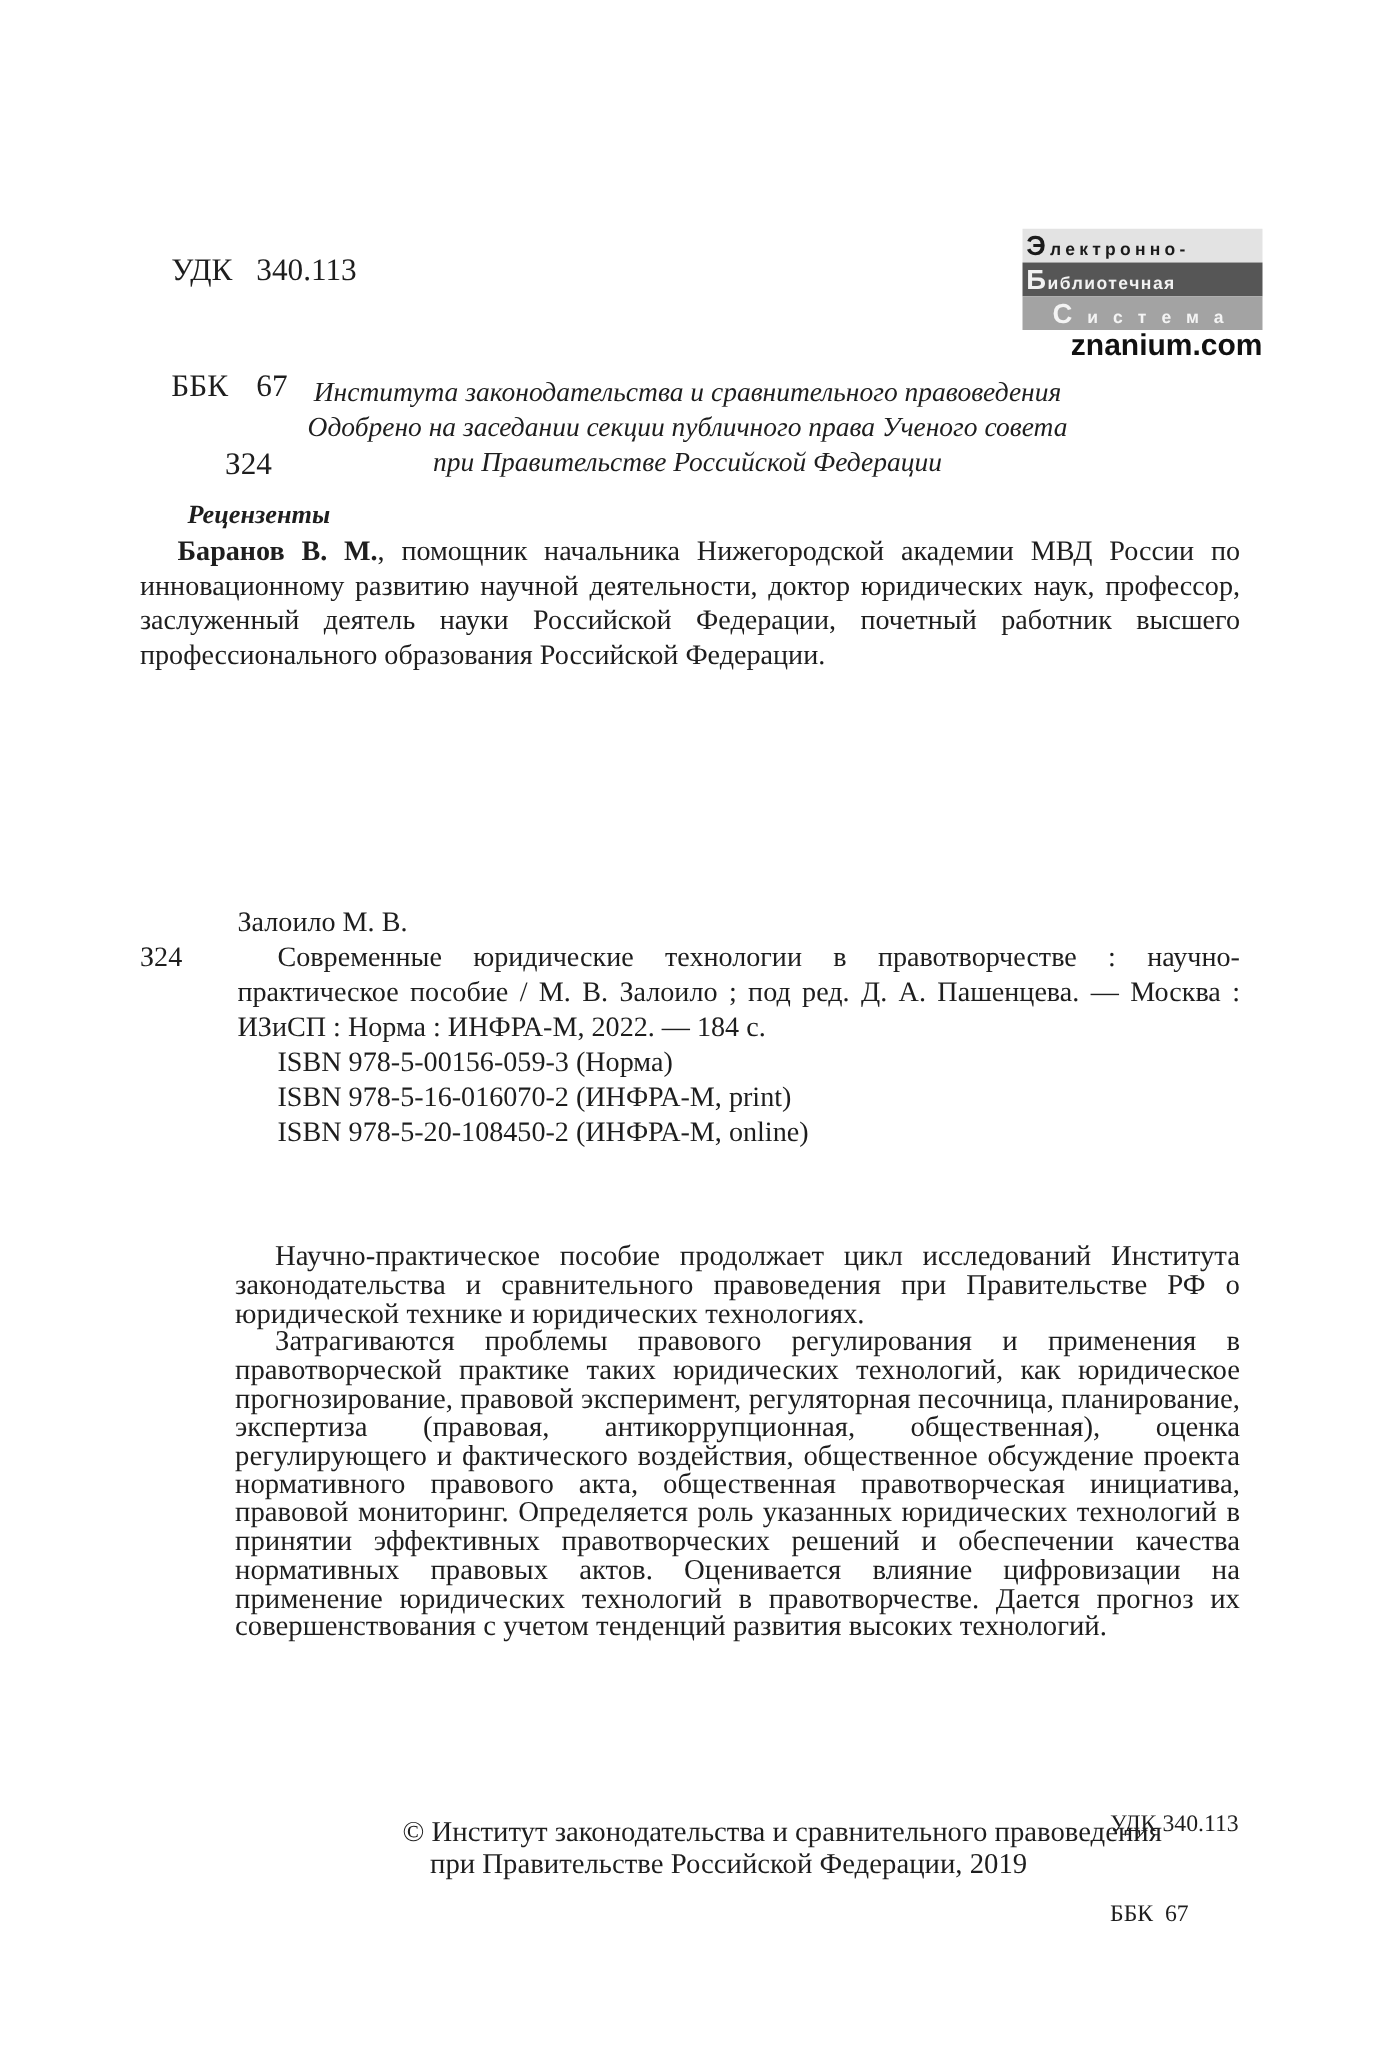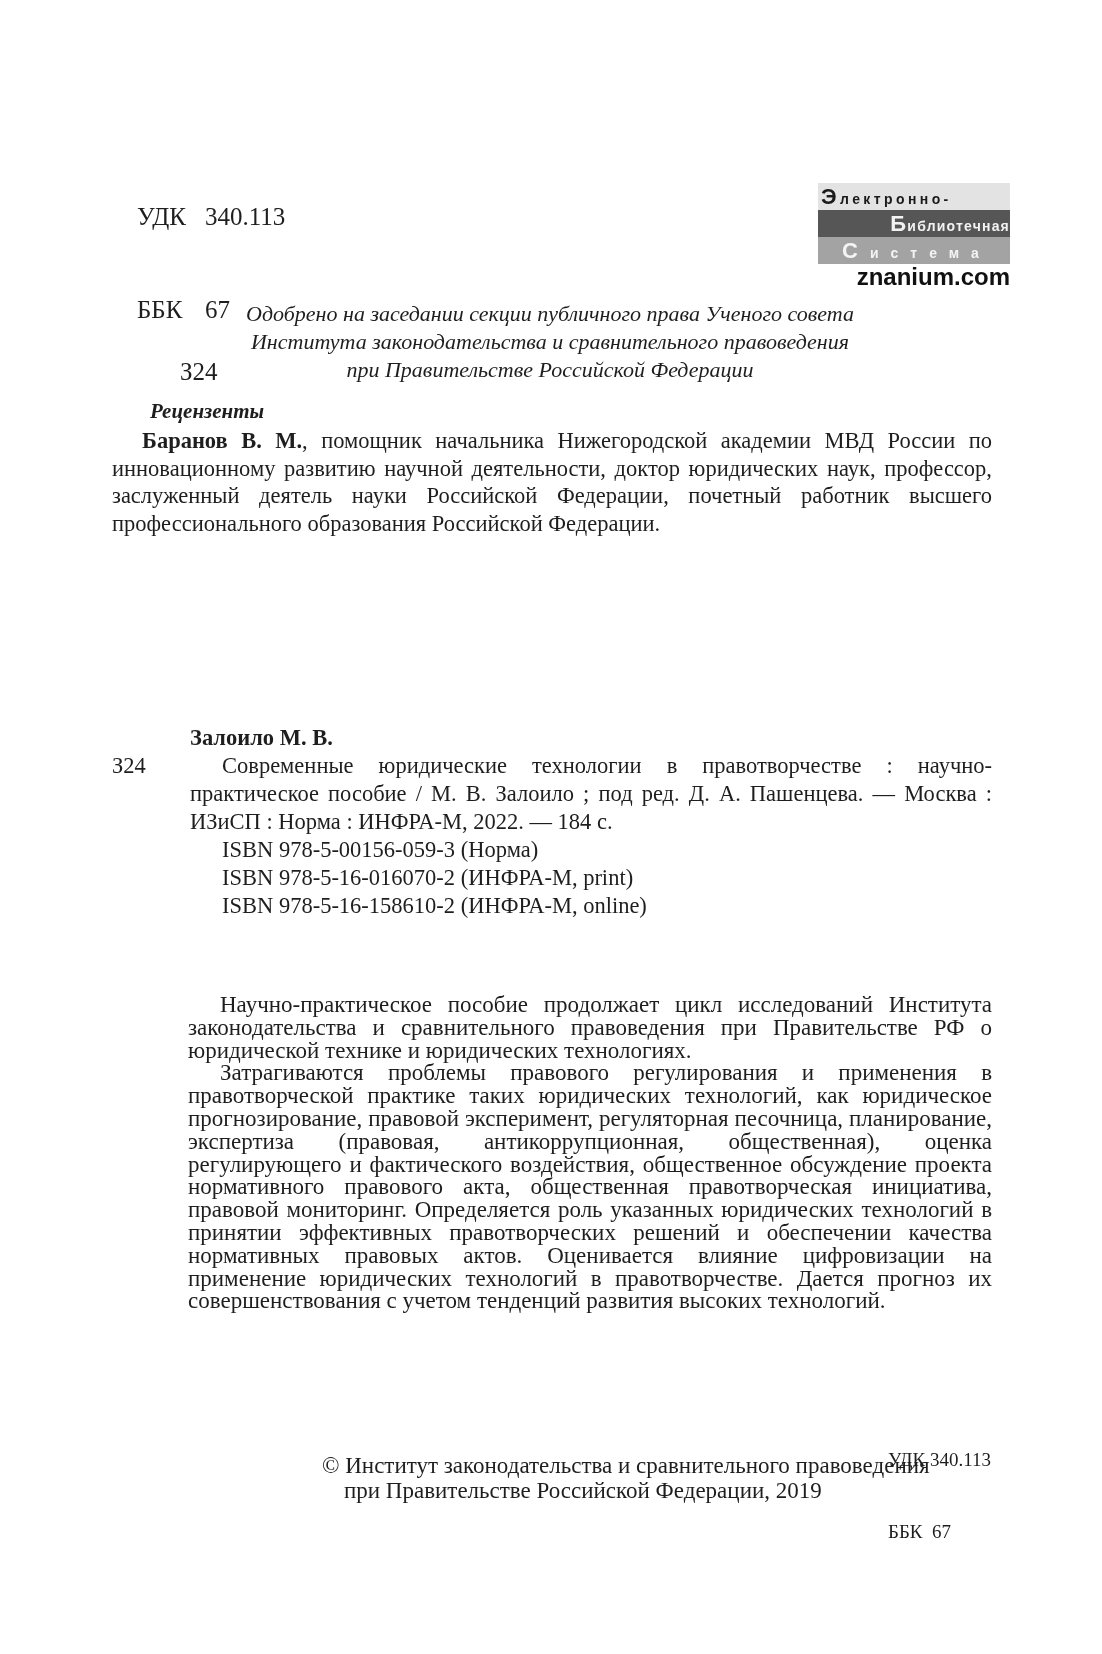--- a/index.html
+++ b/index.html
@@ -15,39 +15,39 @@
   .codes .val { display: inline-block; }
   .codes .indent { padding-left: 68px; }
 
   .logo { left: 818px; top: 183px; width: 192px; }
   .logo .band {
     height: 27px; line-height: 27px; font-family: "Liberation Sans", "DejaVu Sans", sans-serif;
     font-weight: bold; font-size: 14px; padding-left: 3px; box-sizing: border-box;
     white-space: nowrap; overflow: hidden;
   }
   .logo .b1 { background: #e3e3e3; color: #1a1a1a; letter-spacing: 3.4px; }
-  .logo .b2 { background: #565656; color: #f2f2f2; letter-spacing: 1.2px; text-align: right; }
+  .logo .b2 { background: #565656; color: #f2f2f2; letter-spacing: 1.2px; }
   .logo .b3 { background: #a3a3a3; color: #f4f4f4; letter-spacing: 12px; padding-left: 24px; }
   .logo .big { font-size: 22px; }
   .logo .site {
     font-family: "Liberation Sans", "DejaVu Sans", sans-serif; font-weight: bold;
     font-size: 24px; color: #111; line-height: 26px; margin-top: 0px; text-align: right;
   }
 
   .approved { left: 150px; width: 800px; top: 300px; text-align: center;
     font-style: italic; font-size: 22px; line-height: 28px; }
   .rev-title { left: 150px; width: 800px; top: 397px; text-align: left;
     font-weight: bold; font-size: 21px; line-height: 28px; font-style: italic; }
 
   .reviewers { left: 112px; width: 880px; top: 427px; font-size: 22.5px; line-height: 27.5px;
     text-align: justify; }
   .reviewers p { margin: 0; text-indent: 30px; }
   .reviewers b { font-weight: bold; }
 
-  .author { left: 190px; top: 724px; font-weight: bold; font-size: 22.5px; line-height: 27px; }
+  .author { left: 190px; top: 724px; font-weight: normal; font-size: 22.5px; line-height: 27px; }
   .callno { left: 112px; top: 752px; font-size: 22.5px; line-height: 27px; }
   .biblio { left: 190px; width: 802px; top: 752px; font-size: 22.5px; line-height: 28px; text-align: justify; }
   .biblio p { margin: 0; }
   .biblio .first { text-indent: 32px; }
   .biblio .isbn { padding-left: 32px; text-align: left; }
 
   .annot { left: 188px; width: 804px; top: 994px; font-size: 23px; line-height: 22.8px; text-align: justify; }
   .annot p { margin: 0; text-indent: 32px; }
 
   .codes2 { left: 888px; top: 1400px; font-size: 19px; line-height: 24px; white-space: pre; }
@@ -68,37 +68,37 @@
 </div>
 
 <div class="abs logo">
   <div class="band b1"><span><span class="big">Э</span>лектронно-</span></div>
   <div class="band b2"><span><span class="big">Б</span>иблиотечная</span></div>
   <div class="band b3"><span><span class="big">С</span>истема</span></div>
   <div class="site">znanium.com</div>
 </div>
 
 <div class="abs approved">
+  <div>Института законодательства и сравнительного правоведения</div>
   <div>Одобрено на заседании секции публичного права Ученого совета</div>
-  <div>Института законодательства и сравнительного правоведения</div>
   <div>при Правительстве Российской Федерации</div>
 </div>
 
 <div class="abs rev-title">Рецензенты</div>
 <div class="abs reviewers">
   <p><b>Баранов В. М.</b><span>, помощник начальника Нижегородской академии МВД России по инновационному развитию научной деятельности, доктор юридических наук, профессор, заслуженный деятель науки Российской Федерации, почетный работник высшего профессионального образования Российской Федерации.</span></p>
 </div>
 
 <div class="abs author">Залоило М. В.</div>
 <div class="abs callno">З24</div>
 <div class="abs biblio">
   <p class="first">Современные юридические технологии в правотворчестве : научно-практическое пособие / М. В. Залоило ; под ред. Д. А. Пашенцева. — Москва : ИЗиСП : Норма : ИНФРА-М, 2022. — 184 с.</p>
   <p class="isbn">ISBN 978-5-00156-059-3 (Норма)</p>
   <p class="isbn">ISBN 978-5-16-016070-2 (ИНФРА-М, print)</p>
-  <p class="isbn">ISBN 978-5-16-158610-2 (ИНФРА-М, online)</p>
+  <p class="isbn">ISBN 978-5-20-108450-2 (ИНФРА-М, online)</p>
 </div>
 
 <div class="abs annot">
   <p>Научно-практическое пособие продолжает цикл исследований Института законодательства и сравнительного правоведения при Правительстве РФ о юридической технике и юридических технологиях.</p>
   <p>Затрагиваются проблемы правового регулирования и применения в правотворческой практике таких юридических технологий, как юридическое прогнозирование, правовой эксперимент, регуляторная песочница, планирование, экспертиза (правовая, антикоррупционная, общественная), оценка регулирующего и фактического воздействия, общественное обсуждение проекта нормативного правового акта, общественная правотворческая инициатива, правовой мониторинг. Определяется роль указанных юридических технологий в принятии эффективных правотворческих решений и обеспечении качества нормативных правовых актов. Оценивается влияние цифровизации на применение юридических технологий в правотворчестве. Дается прогноз их совершенствования с учетом тенденций развития высоких технологий.</p>
 </div>
 
 <div class="abs codes2">
   <div>УДК 340.113</div>
   <div>ББК  67</div>

